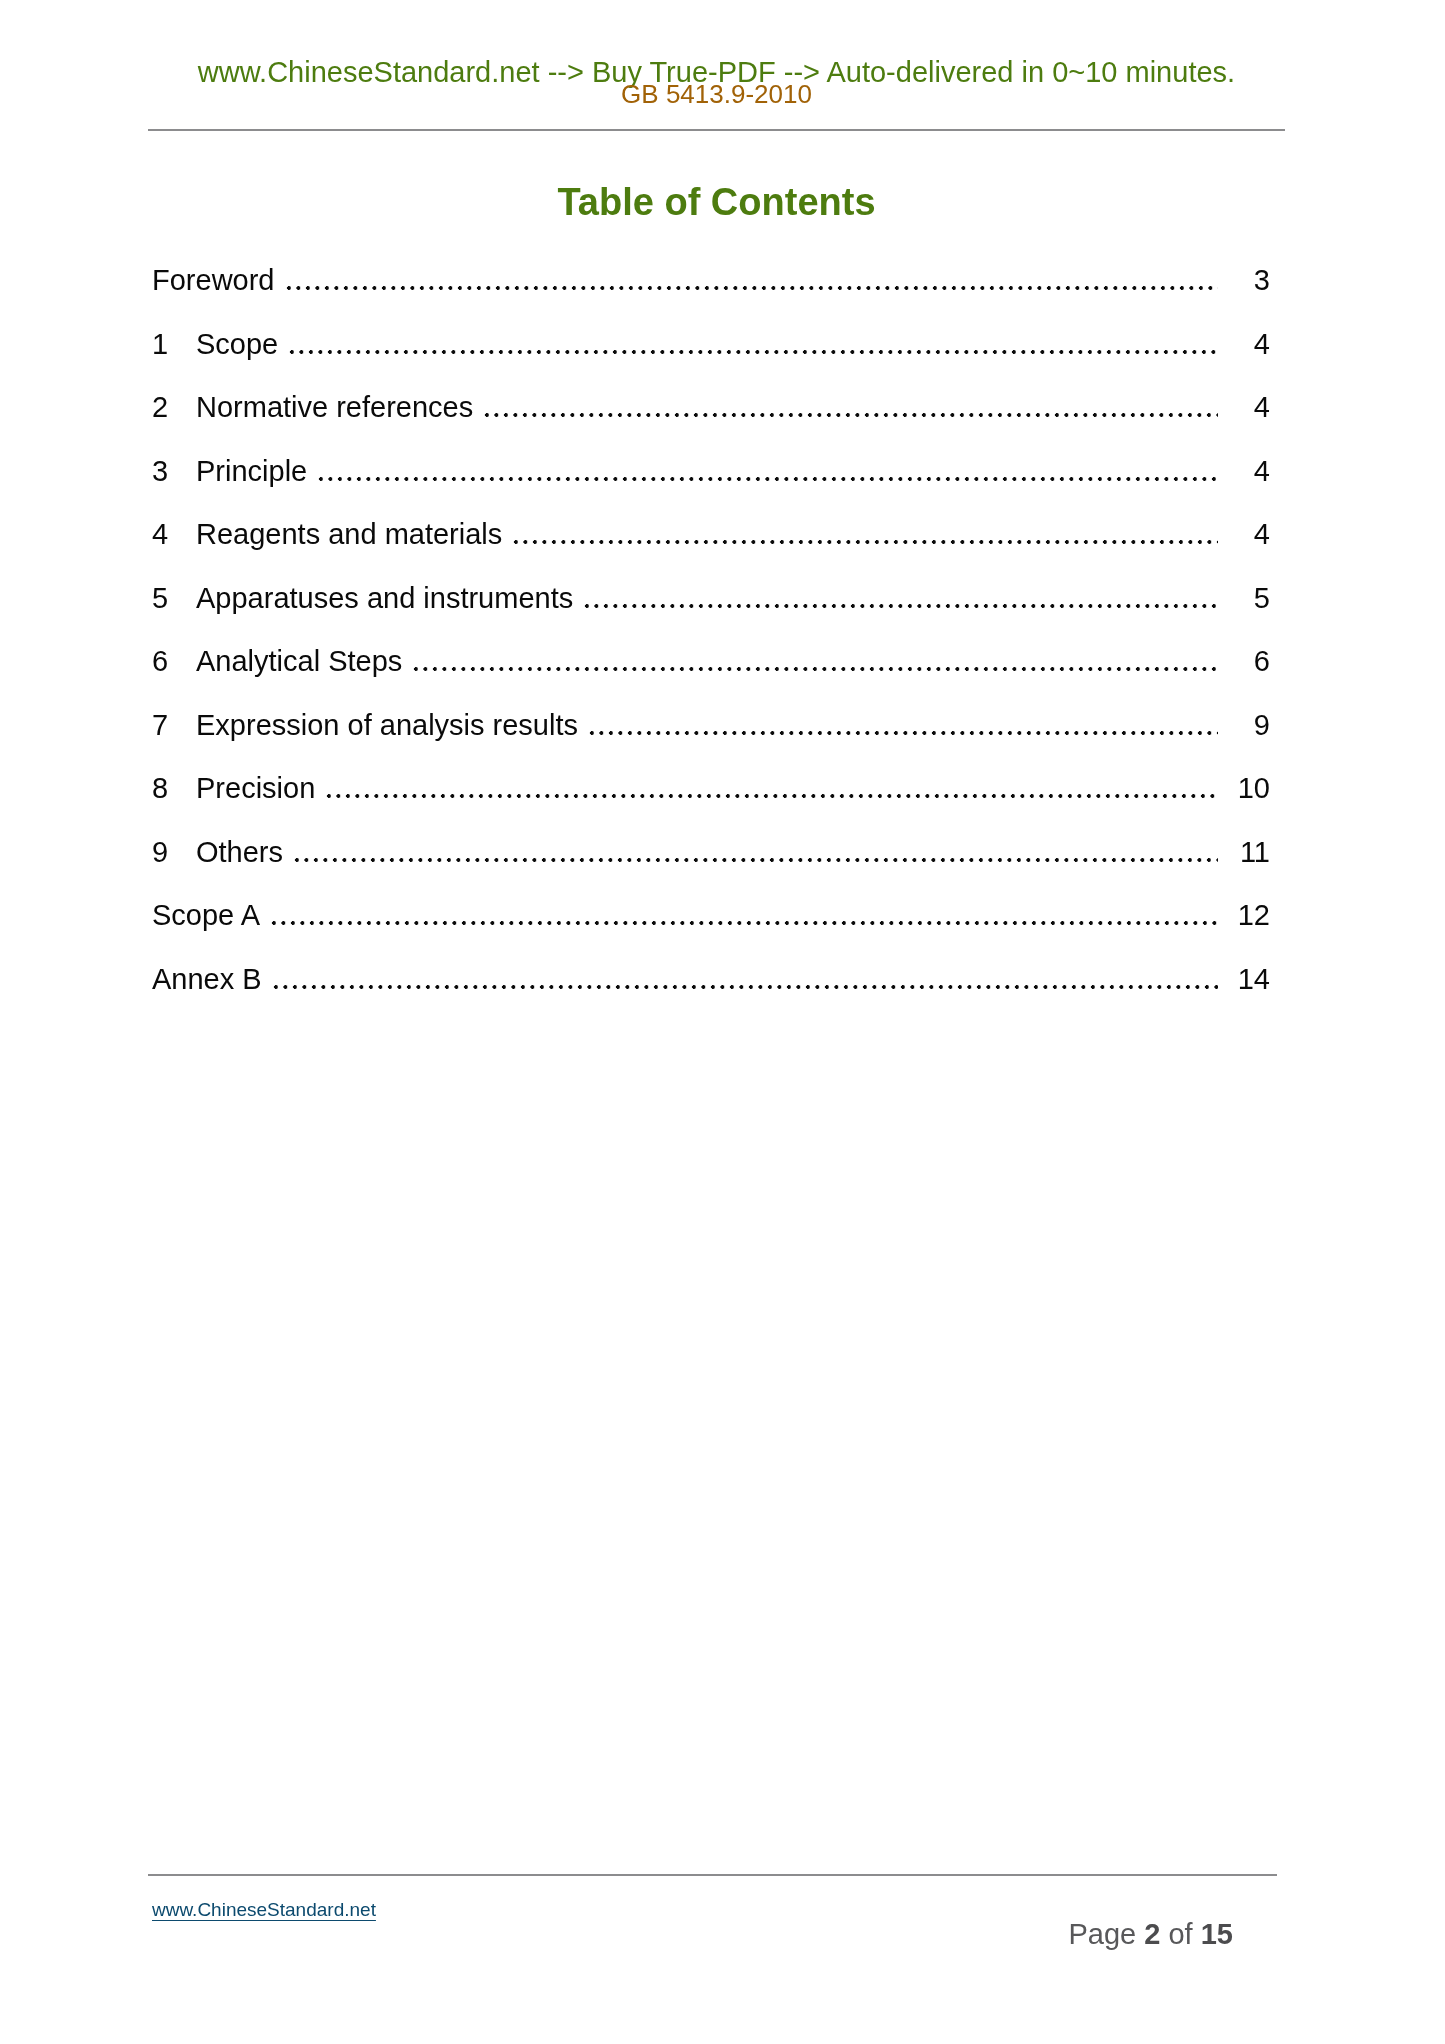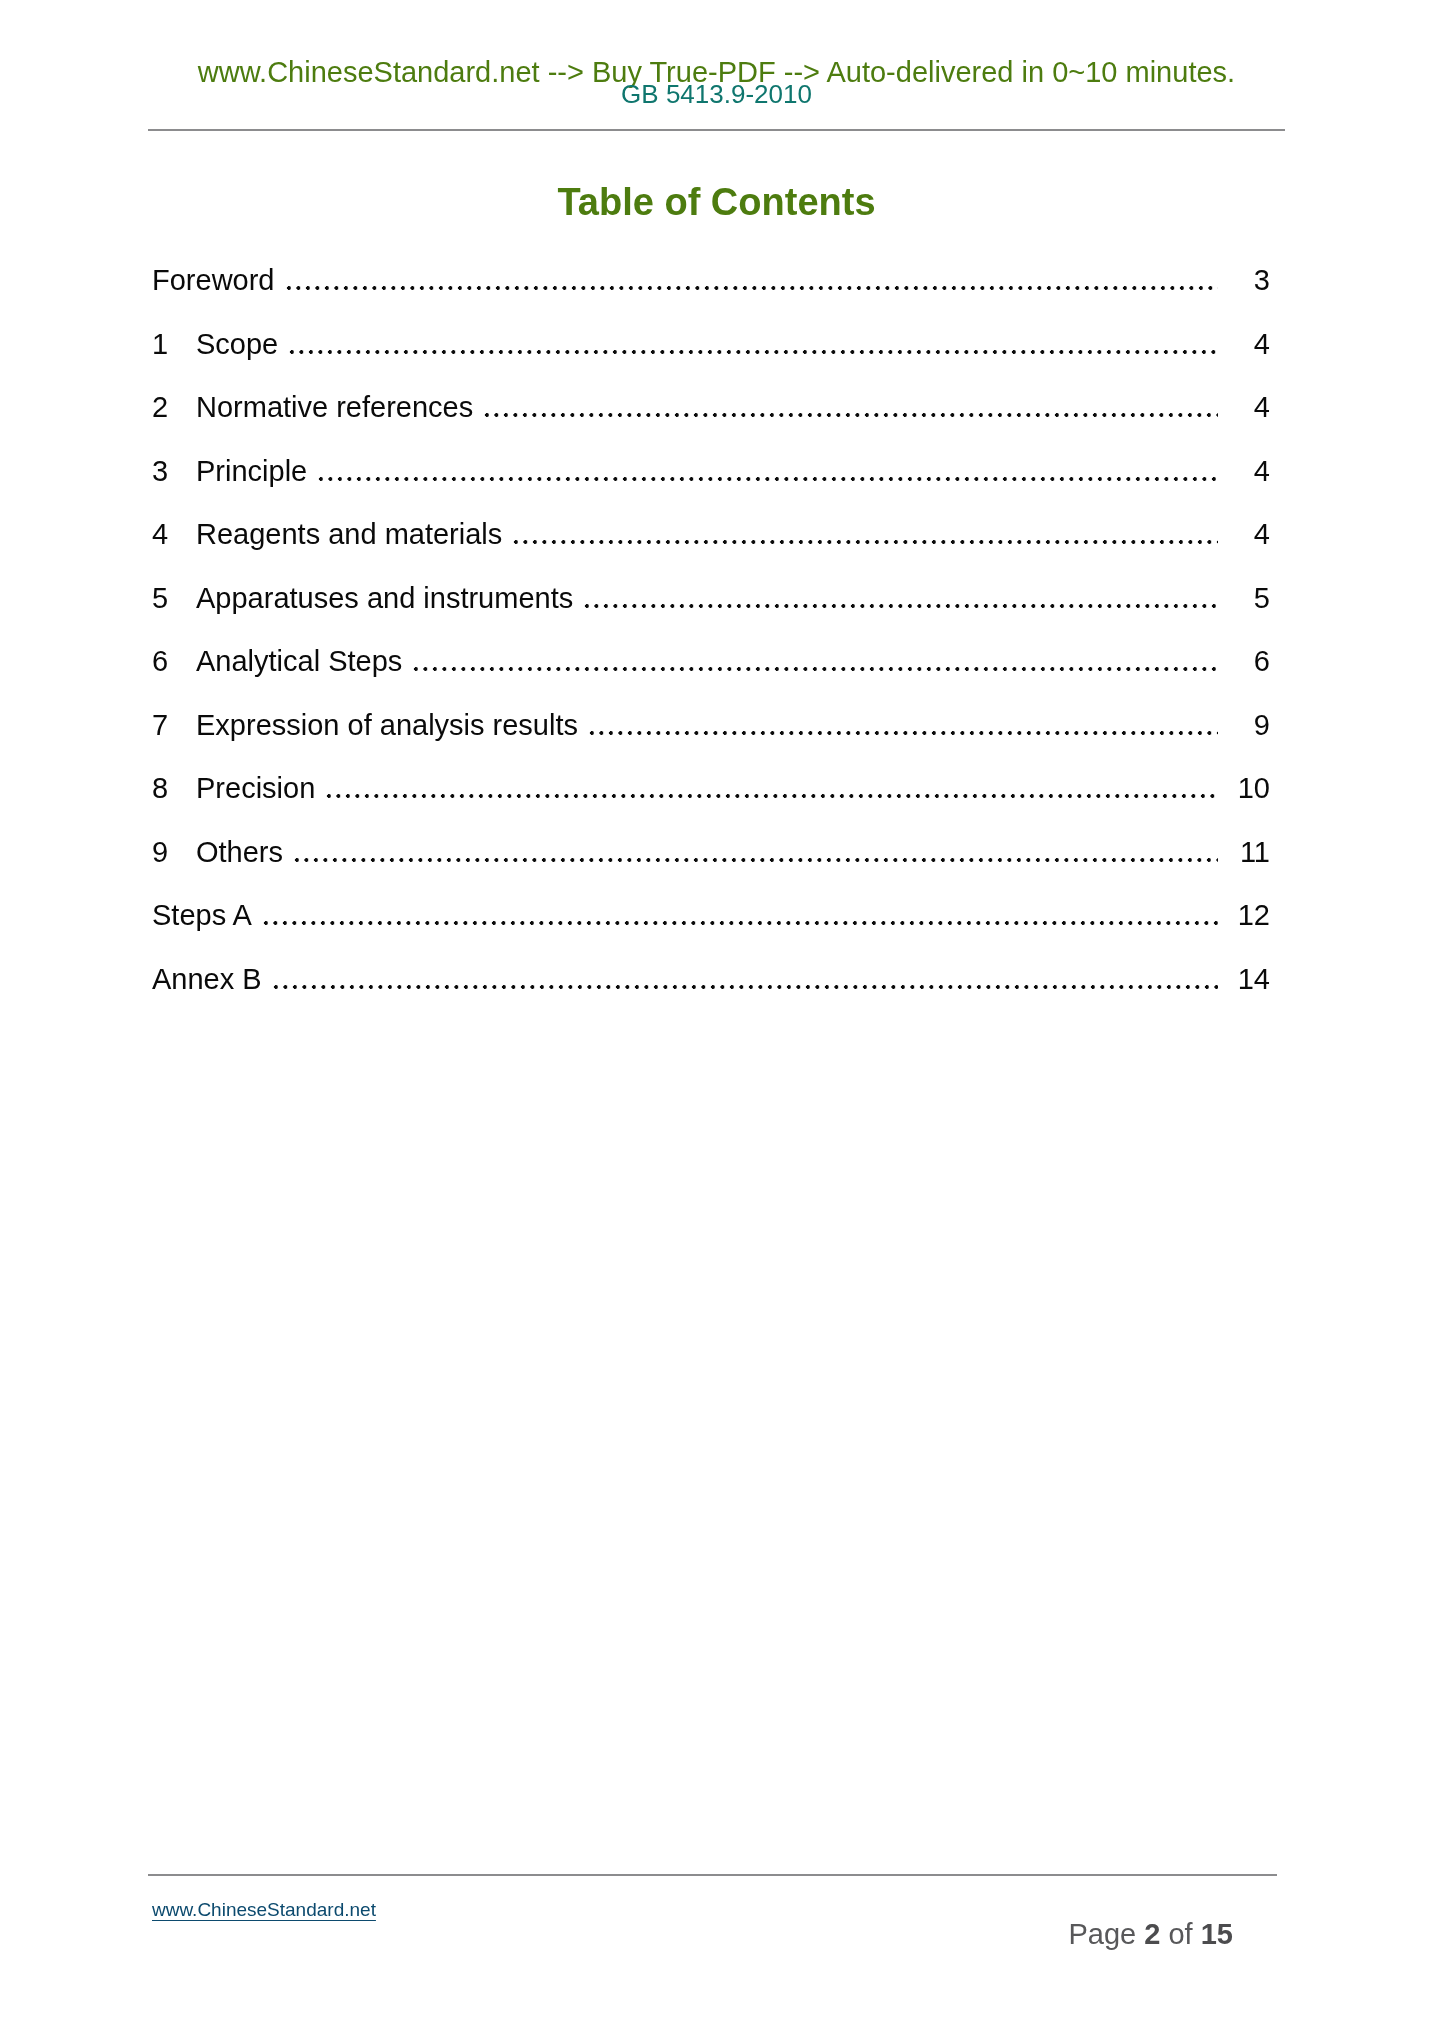--- a/index.html
+++ b/index.html
@@ -13,21 +13,21 @@
   .col { position:absolute; left:148px; width:1137px; }
 
   
   .hdr-tagline {
     top:57px; text-align:center;
     font-size:29px; line-height:30px; color:#4d7c0f;
     white-space:nowrap;
   }
   .hdr-code {
     top:81px; text-align:center;
-    font-size:26px; line-height:27px; color:#0f766e;
+    font-size:26px; line-height:27px; color:#a16207;
   }
   .rule { position:absolute; left:148px; height:2px; background:#8c8c8e; }
   .rule-top { top:129px; width:1137px; }
   .rule-bottom { top:1874px; width:1129px; }
 
   
   .toc-title {
     top:182px; text-align:center;
     font-size:38px; line-height:40px; font-weight:700; color:#4d7c0f;
   }
@@ -131,21 +131,21 @@
         <span class="toc-dots"></span>
         <span class="toc-page">10</span>
       </div>
       <div class="toc-row">
         <span class="toc-num">9</span>
         <span class="toc-label">Others</span>
         <span class="toc-dots"></span>
         <span class="toc-page">11</span>
       </div>
       <div class="toc-row">
-        <span class="toc-label">Steps A</span>
+        <span class="toc-label">Scope A</span>
         <span class="toc-dots"></span>
         <span class="toc-page">12</span>
       </div>
       <div class="toc-row">
         <span class="toc-label">Annex B</span>
         <span class="toc-dots"></span>
         <span class="toc-page">14</span>
       </div>
     </div>
 

